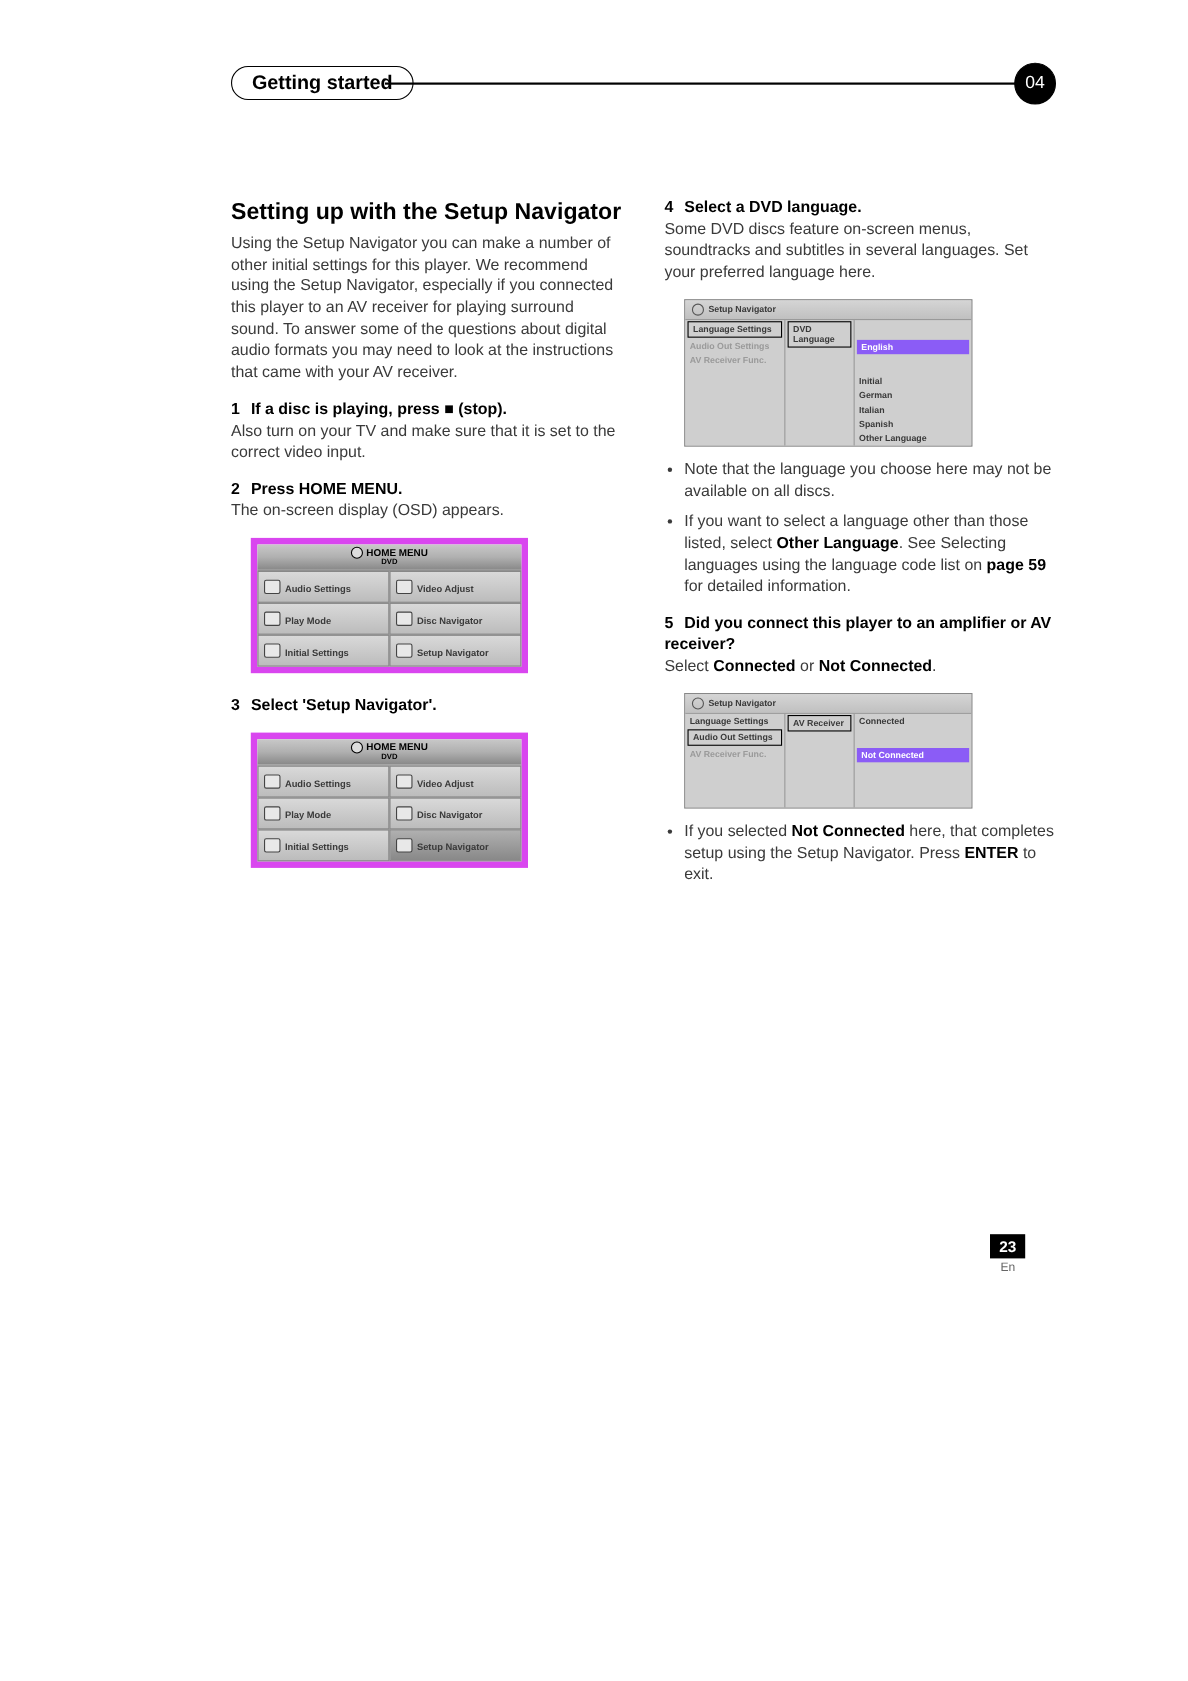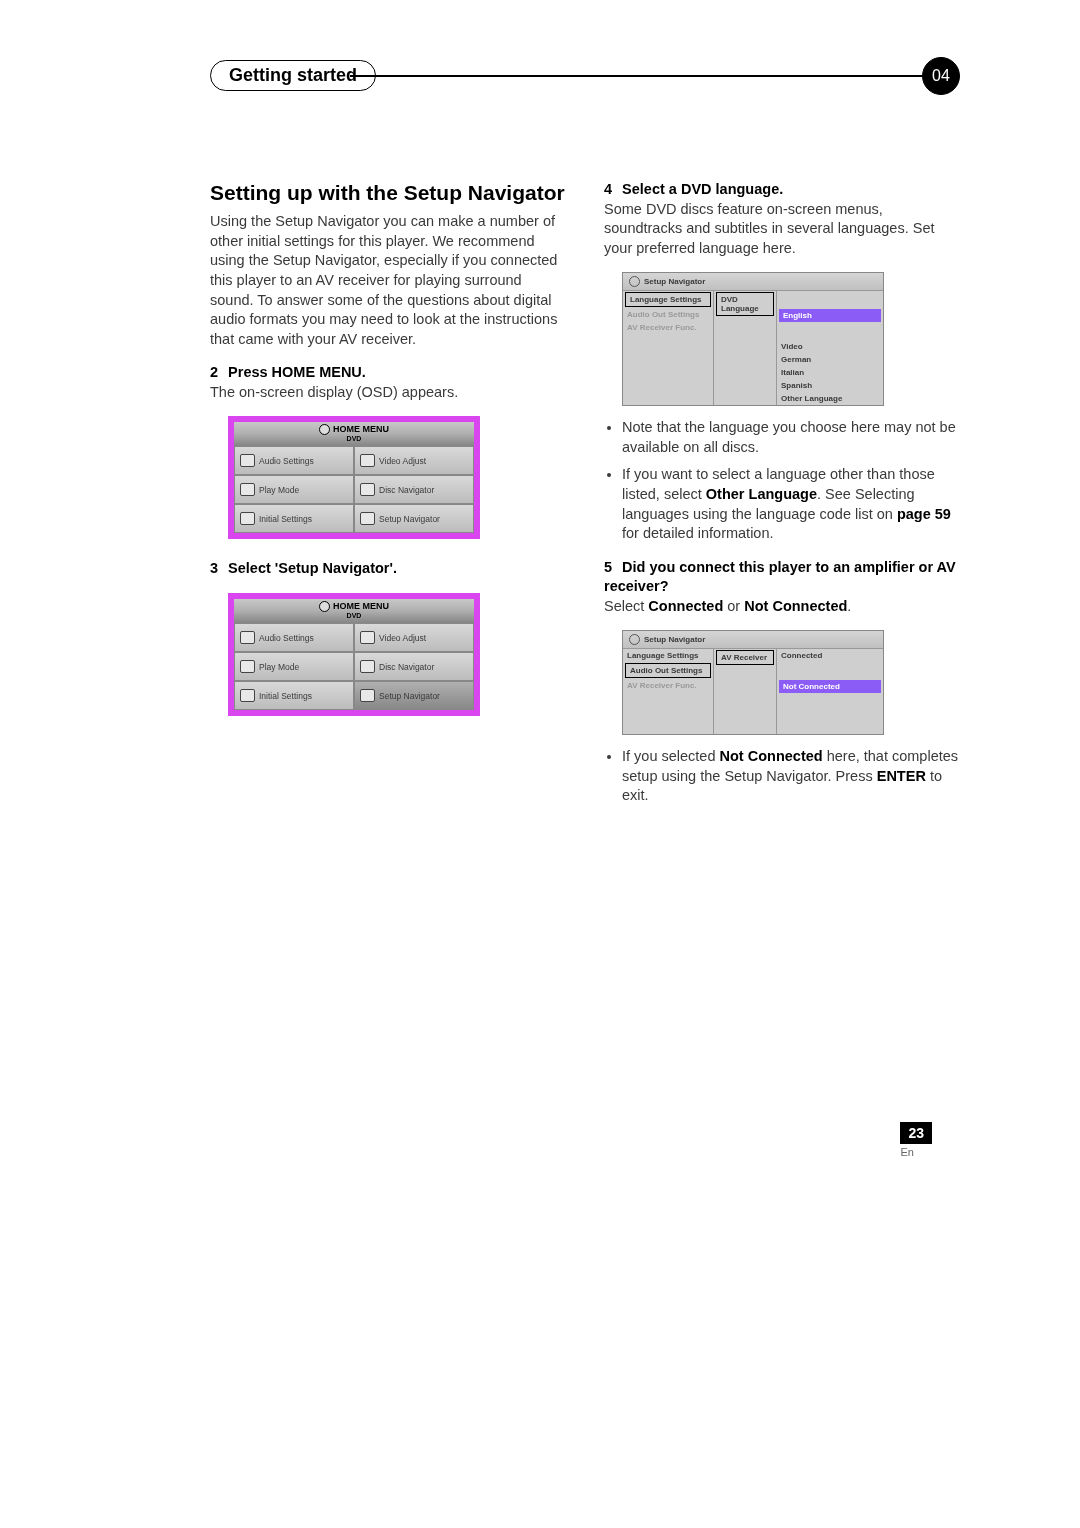--- a/index.html
+++ b/index.html
@@ -17,54 +17,58 @@
 .step .num{font-weight:700;color:#000;margin-right:10px}
 ul.bullets{margin:4px 0 14px 0;padding-left:18px;font-size:14.5px;line-height:1.35}
 ul.bullets li{margin-bottom:8px}
 ul.bullets b{color:#000}
 
 .osd{width:240px;margin:8px 0 20px 18px;border:6px solid #d946ef}
 .osd-title{background:linear-gradient(#c8c8c8,#b0b0b0,#888);color:#000;font-weight:700;font-size:9px;text-align:center;padding:2px 0;border-bottom:1px solid #888;position:relative}
 .osd-title .moon{display:inline-block;width:9px;height:9px;border:1px solid #000;border-radius:50%;margin-right:3px;vertical-align:middle;background:#ddd}
 .osd-sub{font-size:7px;font-weight:700;text-align:center;padding-bottom:1px}
 .osd-grid{display:flex;flex-wrap:wrap;background:#bdbdbd}
-.osd-cell{width:50%;box-sizing:border-box;border:1px solid #888;padding:7px 5px;font-size:8.5px;font-weight:400;display:flex;align-items:center;gap:4px;background:linear-gradient(#d9d9d9,#bcbcbc)}
+.osd-cell{width:50%;box-sizing:border-box;border:1px solid #888;padding:7px 5px;font-size:8.5px;font-weight:700;display:flex;align-items:flex-end;gap:4px;background:linear-gradient(#d9d9d9,#bcbcbc)}
 .osd-cell.sel{background:linear-gradient(#b0b0b0,#888)}
 .ic{display:inline-block;width:13px;height:11px;border:1px solid #444;border-radius:2px;background:#e8e8e8}
 
 .nav{width:260px;margin:6px 0 12px 18px;border:1px solid #888;background:#cfcfcf;font-size:8px}
 .nav-top{padding:3px 6px;font-weight:700;display:flex;align-items:center;gap:4px;background:linear-gradient(#d5d5d5,#c0c0c0)}
 .nav-body{display:flex;border-top:1px solid #999;min-height:85px;background:#cfcfcf}
 .nav-left{width:90px;border-right:1px solid #999}
 .nav-mid{width:62px;border-right:1px solid #999}
 .nav-right{flex:1}
 .nav-item{padding:2px 4px;font-weight:700}
 .nav-item.dim{color:#9a9a9a}
 .nav-item.box{border:1px solid #000;margin:1px 2px}
 .nav-item.sel{background:#8b5cf6;color:#fff;margin:18px 2px}
 
-.footer-pg{position:absolute;right:148px;bottom:370px;}
+.footer-pg{position:absolute;right:148px;bottom:370px;text-align:center}
 .pg-box{background:#000;color:#fff;font-weight:700;font-size:14px;padding:3px 8px;display:inline-block}
 .pg-lang{font-size:11px;color:#666;margin-top:2px}
 </style>
 </head>
 <body>
 
 <div class="page">
   <div class="header-bar">
     <span class="header-pill">Getting started</span>
     <div class="header-line"></div>
     <div class="header-circle">04</div>
   </div>
 
   <div class="columns">
     <div class="col">
       <h1 class="section">Setting up with the Setup Navigator</h1>
       <p class="intro">Using the Setup Navigator you can make a number of other initial settings for this player. We recommend using the Setup Navigator, especially if you connected this player to an AV receiver for playing surround sound. To answer some of the questions about digital audio formats you may need to look at the instructions that came with your AV receiver.</p>
 
+      <p class="step">
+        <span class="num">1</span><b>If a disc is playing, press ■ (stop).</b><br>
+        <span>Also turn on your TV and make sure that it is set to the correct video input.</span>
+      </p>
 
       <p class="step">
         <span class="num">2</span><b>Press HOME MENU.</b><br>
         <span>The on-screen display (OSD) appears.</span>
       </p>
 
       <div class="osd">
         <div class="osd-title"><span class="moon"></span><span>HOME MENU</span>
           <div class="osd-sub">DVD</div>
         </div>
@@ -112,21 +116,21 @@
           <div class="nav-left" id="nav1l">
               <div class="nav-item box">Language Settings</div>
               <div class="nav-item dim">Audio Out Settings</div>
               <div class="nav-item dim">AV Receiver Func.</div>
             </div>
           <div class="nav-mid">
               <div class="nav-item box">DVD Language</div>
             </div>
           <div class="nav-right" id="nav1r">
               <div class="nav-item sel">English</div>
-              <div class="nav-item">Video</div>
+              <div class="nav-item">Initial</div>
               <div class="nav-item">German</div>
               <div class="nav-item">Italian</div>
               <div class="nav-item">Spanish</div>
               <div class="nav-item">Other Language</div>
             </div>
         </div>
       </div>
 
       <ul class="bullets" id="b4">
           <li>Note that the language you choose here may not be available on all discs.</li>

